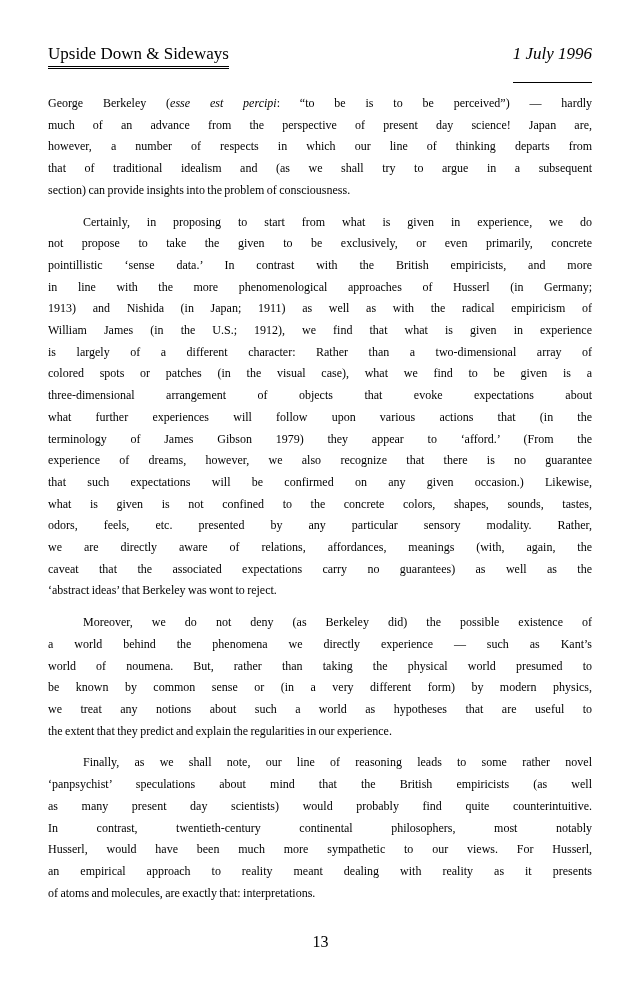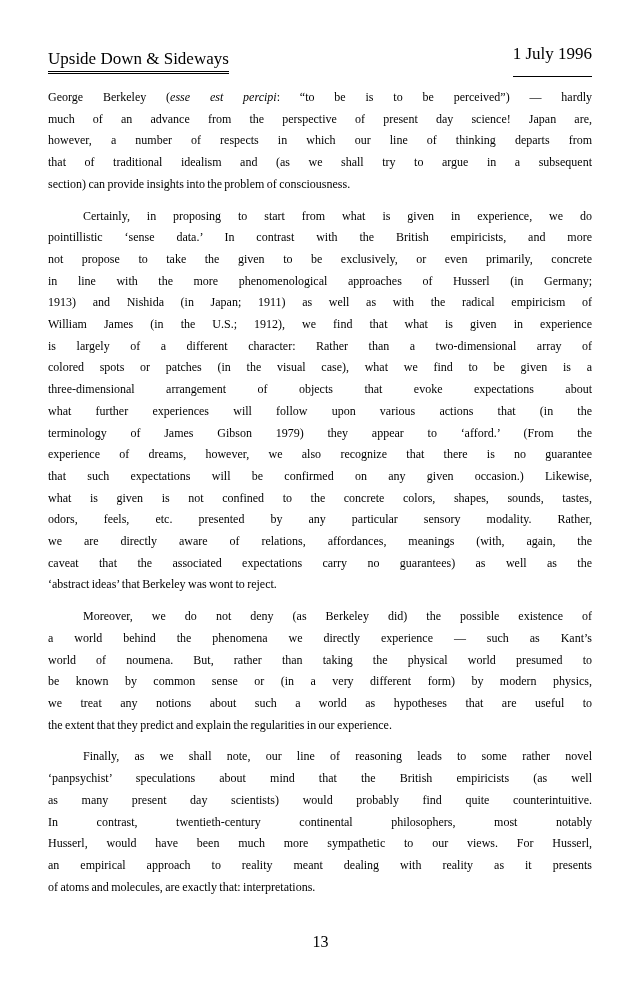--- a/index.html
+++ b/index.html
@@ -14,42 +14,43 @@
     background: #ffffff;
     color: #000000;
     font-family: "Liberation Serif", "DejaVu Serif", serif;
     overflow: hidden;
     box-sizing: border-box;
     padding: 44px 49px 0 48px;
   }
   .page-header {
     display: flex;
     justify-content: space-between;
-    align-items: center;
+    align-items: flex-start;
     font-size: 17px;
     line-height: 20px;
   }
   .h-title {
     display: inline-block;
     border-bottom: 1px solid #000;
     padding-bottom: 2px;
     position: relative;
   }
   .h-title::after {
     content: "";
     position: absolute;
     left: 0;
     right: 0;
     bottom: -3px;
     border-bottom: 1px solid #000;
   }
   .h-date {
     display: inline-block;
     border-bottom: 1px solid #000;
-    padding-bottom: 12px;
+    padding-bottom: 18px;
+    font-style: italic;
   }
   .doc-body {
     margin-top: 10px;
     font-size: 12px;
     line-height: 21.7px;
   }
   .paragraph {
     margin: 0 0 10px 0;
   }
   .line {
@@ -86,22 +87,22 @@
   <div class="doc-body" id="doc-body">
       <div class="paragraph">
         <div class="line">George Berkeley (<i>esse est percipi</i>: “to be is to be perceived”) — hardly</div>
         <div class="line">much of an advance from the perspective of present day science! Japan are,</div>
         <div class="line">however, a number of respects in which our line of thinking departs from</div>
         <div class="line">that of traditional idealism and (as we shall try to argue in a subsequent</div>
         <div class="line last">section) can provide insights into the problem of consciousness.</div>
       </div>
       <div class="paragraph">
         <div class="line indent">Certainly, in proposing to start from what is given in experience, we do</div>
+        <div class="line">not propose to take the given to be exclusively, or even primarily, concrete</div>
         <div class="line">pointillistic ‘sense data.’ In contrast with the British empiricists, and more</div>
-        <div class="line">not propose to take the given to be exclusively, or even primarily, concrete</div>
         <div class="line">in line with the more phenomenological approaches of Husserl (in Germany;</div>
         <div class="line">1913) and Nishida (in Japan; 1911) as well as with the radical empiricism of</div>
         <div class="line">William James (in the U.S.; 1912), we find that what is given in experience</div>
         <div class="line">is largely of a different character: Rather than a two-dimensional array of</div>
         <div class="line">colored spots or patches (in the visual case), what we find to be given is a</div>
         <div class="line">three-dimensional arrangement of objects that evoke expectations about</div>
         <div class="line">what further experiences will follow upon various actions that (in the</div>
         <div class="line">terminology of James Gibson 1979) they appear to ‘afford.’ (From the</div>
         <div class="line">experience of dreams, however, we also recognize that there is no guarantee</div>
         <div class="line">that such expectations will be confirmed on any given occasion.) Likewise,</div>

